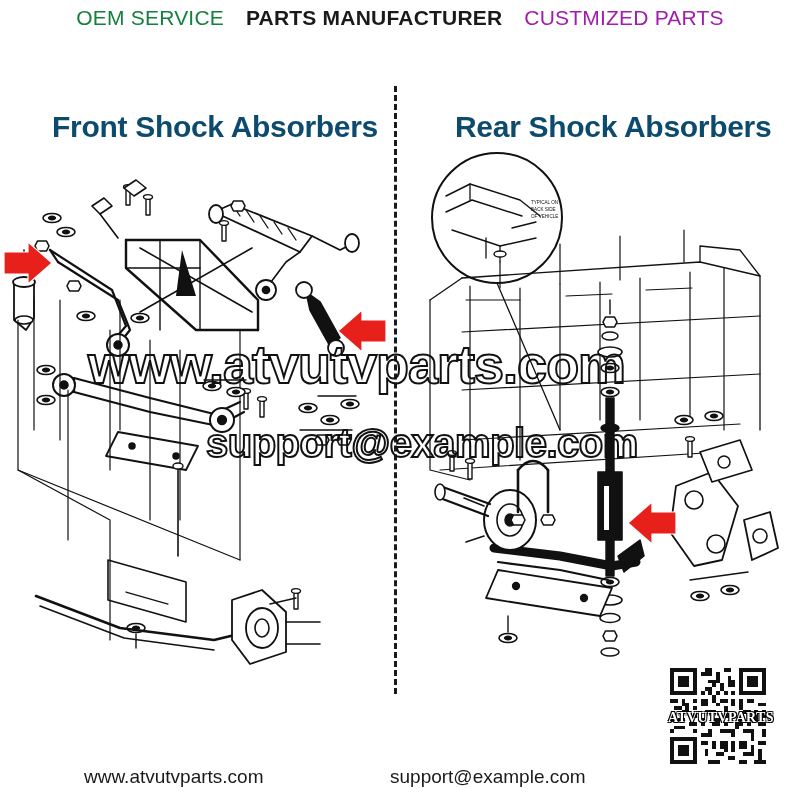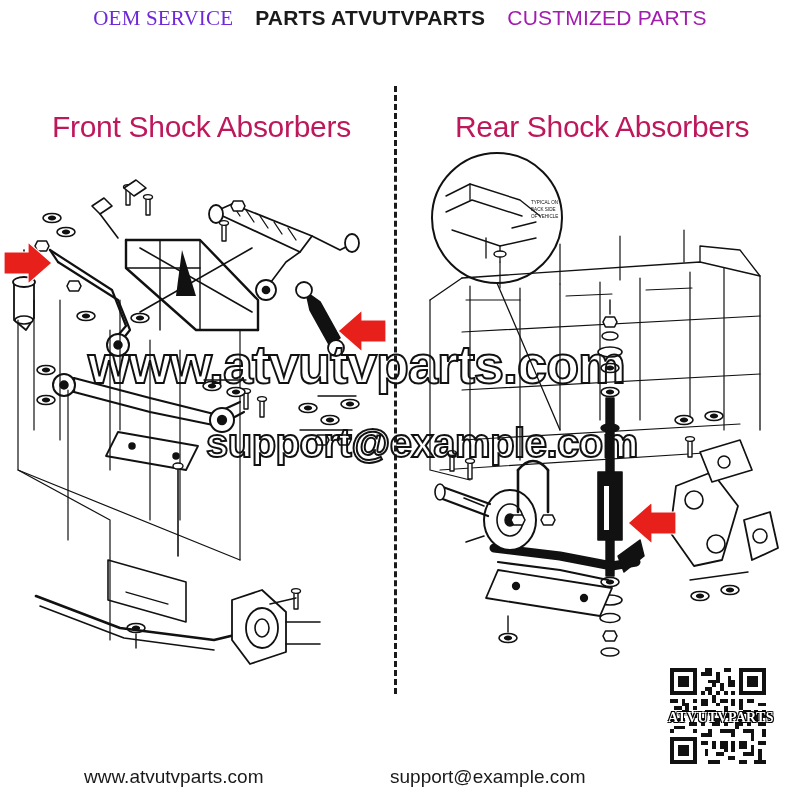--- a/index.html
+++ b/index.html
@@ -23,30 +23,30 @@
     width: 800px; height: 36px;
     display: flex;
     align-items: center;
     justify-content: center;
   }
   .hdr-item {
     font-size: 21px;
     letter-spacing: 0.2px;
     white-space: nowrap;
   }
-  .hdr-oem     { color: #6d28d9; margin-right: 22px; font-family: Liberation Serif, serif; }
+  .hdr-oem     { color: #15803d; margin-right: 22px; }
   .hdr-parts   { color: #1a1a1a; font-weight: bold; margin-right: 22px; }
   .hdr-custom  { color: #a21caf; }
 
   
   .panel-title {
     position: absolute;
     font-size: 30px;
-    font-weight: normal;
-    color: #be185d;
+    font-weight: bold;
+    color: #0c4a6e;
     white-space: nowrap;
     letter-spacing: -0.3px;
   }
   #title-front { left: 52px;  top: 110px; }
   #title-rear  { left: 455px; top: 110px; text-align: right; }
 
   
   #divider {
     position: absolute;
     left: 394px;
@@ -121,21 +121,21 @@
   #foot-url  { left: 84px;  top: 0; }
   #foot-mail { left: 390px; top: 0; }
 </style>
 </head>
 <body>
 
 <div id="page">
 
   <div id="header">
     <span class="hdr-item hdr-oem">OEM SERVICE</span>
-    <span class="hdr-item hdr-parts">PARTS ATVUTVPARTS</span>
+    <span class="hdr-item hdr-parts">PARTS MANUFACTURER</span>
     <span class="hdr-item hdr-custom">CUSTMIZED PARTS</span>
   </div>
 
   <div class="panel-title" id="title-front">Front Shock Absorbers</div>
   <div class="panel-title" id="title-rear">Rear Shock Absorbers</div>
 
   <div id="divider"></div>
 
   <svg id="drawing" viewBox="0 0 800 800">
     <defs>

